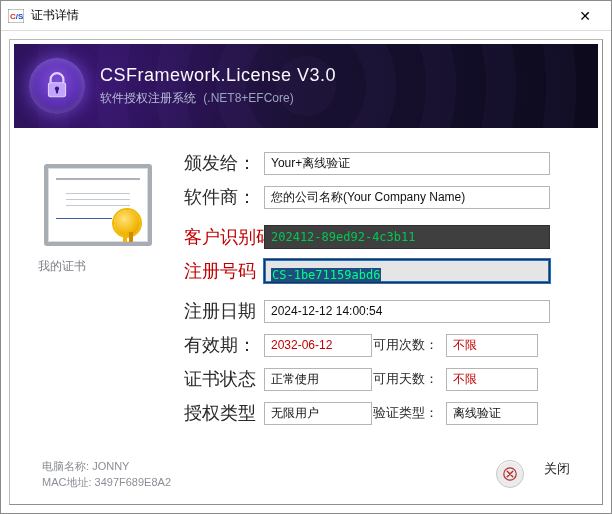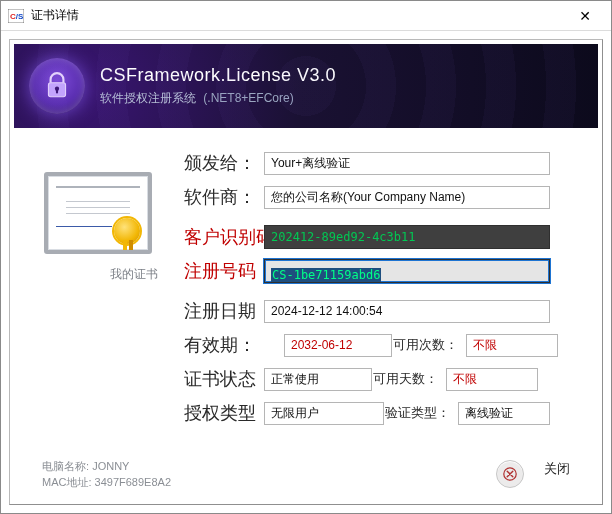--- a/index.html
+++ b/index.html
@@ -26,42 +26,42 @@
      box-shadow: 0 0 18px rgba(120,80,220,0.8), inset 0 0 8px rgba(255,255,255,0.25);
      display:flex; align-items:center; justify-content:center;}
   .lock-circle svg { width:26px; height:30px; }
   .banner-text { display:flex; flex-direction:column; justify-content:center;}
   .banner-title { font-size:18px; letter-spacing:0.5px; color:#fff; font-weight:400;}
   .banner-sub { font-size:12px; color:#b7c0d6; margin-top:4px;}
   .banner-sub .paren{ color:#9aa6c0; margin-left:4px;}
 
   
   .content { position:absolute; top: 96px; left:4px; right:4px; bottom: 56px; padding: 10px 20px 4px 12px; }
-  .left-cert { position:absolute; left:24px; top:36px; width:120px; text-align:right;}
+  .left-cert { position:absolute; left:24px; top:28px; width:120px; text-align:left;}
   .cert-frame { width:108px; height:82px; border:4px solid #a8acb3; border-radius:3px; background:#fff; margin:0 auto; position:relative; box-shadow: inset 0 0 0 1px #d9dde3;}
   .cert-frame::before{ content:""; position:absolute; left:8px; right:8px; top:10px; height:2px; background:#aeb3bb;}
   .cert-frame::after{ content:""; position:absolute; left:8px; right:36px; top:50px; height:1px; background:#3b5aa8;}
   .cert-lines { position:absolute; left:18px; right:18px; top:20px;}
   .cert-lines div{ height:1px; background:#c4c8cf; margin:5px 0;}
   .cert-seal { position:absolute; right:8px; bottom:6px; width:26px; height:26px; border-radius:50%; background: radial-gradient(circle at 40% 35%, #ffe27a, #f2b705 60%, #cf8c00); box-shadow:0 0 0 2px #f2b705;}
   .cert-seal::after{ content:""; position:absolute; left:9px; top:22px; width:4px; height:10px; background:#f2b705; box-shadow: 6px 0 0 #cf8c00;}
   .cert-caption { font-size:12px; color:#7b7f86; margin-top:12px;}
 
   .form-rows { margin-left: 158px; }
   .row { display:flex; align-items:center; height:34px; }
   .row.gap-before { margin-top: 6px;}
   .lbl { width: 80px; text-align:right; font-size:18px; color:#2a2a2a; padding-right:8px; white-space:nowrap;}
   .lbl.red { color:#c00000; }
   .colon::after{ content:"："; }
   .lbl2 { width: 74px; text-align:right; font-size:13px; color:#2a2a2a; padding-right:8px; white-space:nowrap;}
 
   .field { height:23px; border:1px solid #b5b5b5; background:#fff; font-size:12px; color:#111; padding:0 6px; display:flex; align-items:center; overflow:hidden; white-space:nowrap;}
   .field.wide { width: 286px;}
   .field.short{ width: 92px;}
-  .field.short2{ width: 92px; margin-left: 20px;}
+  .field.short2{ width: 92px;}
   .field.widehi { width: 286px;}
   .field.redbold{ color:#c00000;}
   .darkfield { height:24px; width:286px; background:#3f3f3f; border:1px solid #2f2f2f; color:#00c853; font-size:12px; padding:0 6px; display:flex; align-items:center; font-family: Consolas, monospace;}
   .darkfield.selected { outline:1px solid #1e74d2; box-shadow: inset 0 0 0 1px #1e74d2; background:#e5e5e5;align-items:flex-end;}
   .darkfield.selected span{ background:#1e4e7e; color:#00ff87; padding:0 1px;}
 
   .footer { position:absolute; left:4px; right:4px; bottom:4px; height:52px; border-top:0; display:flex; align-items:center; padding: 0 18px 0 28px;}
   .sysinfo { font-size:11px; color:#8b8f95; line-height:16px;}
   .sysinfo .k{ color:#8b8f95;}
   .footer-spacer{ flex:1 1 auto;}
@@ -177,21 +177,21 @@
                 <span>正常使用</span>
               </div>
             <div class="lbl2 colon">可用天数</div>
             <div class="field short redbold">
                 <span>不限</span>
               </div>
           </div>
 
           <div class="row">
             <div class="lbl colon">授权类型</div>
-            <div class="field" style="width:120px">
+            <div class="field" style="width:108px">
                 <span>无限用户</span>
               </div>
             <div class="lbl2 colon">验证类型</div>
             <div class="field short">
                 <span>离线验证</span>
               </div>
           </div>
 
         </div>
       </div>

